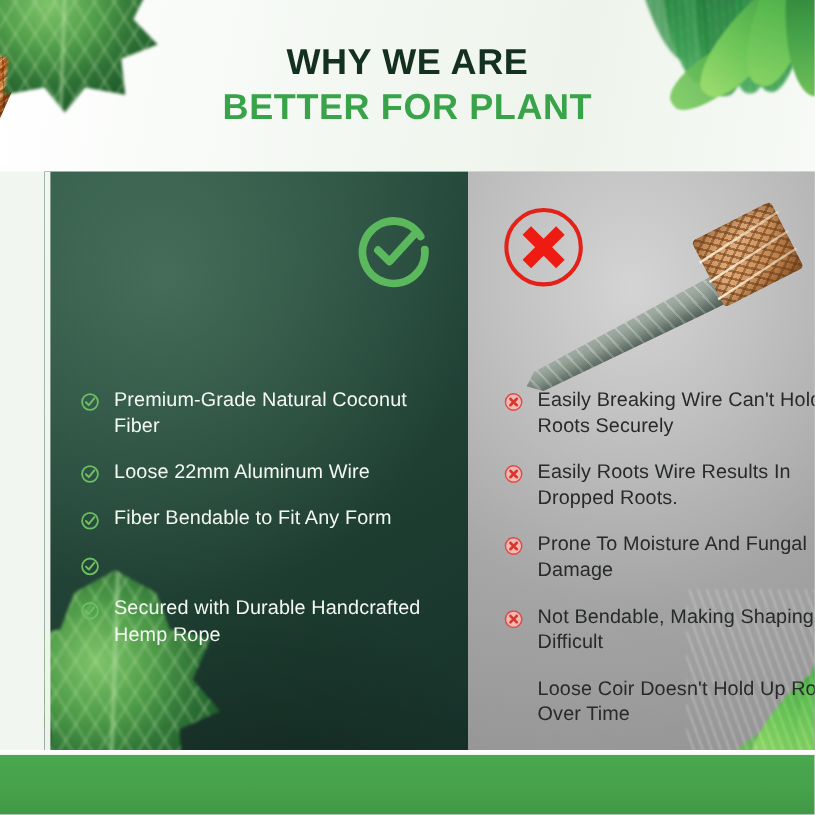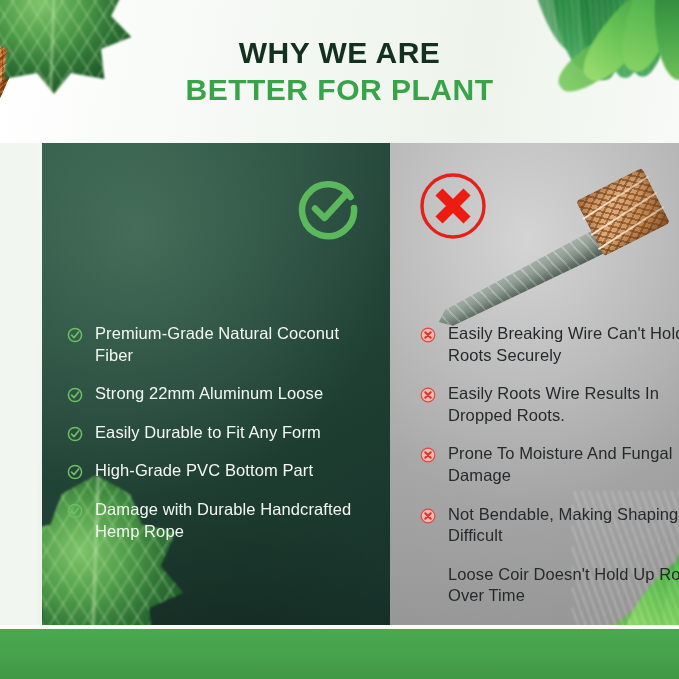--- a/index.html
+++ b/index.html
@@ -279,42 +279,41 @@
             <circle cx="8" cy="8" r="6.6" fill="none" stroke="#6cbf62" stroke-width="1.5"></circle>
             <path d="M4.6 8.2 L7 10.6 L11.6 5" fill="none" stroke="#6cbf62" stroke-width="1.7" stroke-linecap="round" stroke-linejoin="round"></path>
           </svg>
           <div class="item-text">Premium-Grade Natural Coconut Fiber</div>
         </div>
         <div class="item">
           <svg class="bullet" viewBox="0 0 16 16">
             <circle cx="8" cy="8" r="6.6" fill="none" stroke="#6cbf62" stroke-width="1.5"></circle>
             <path d="M4.6 8.2 L7 10.6 L11.6 5" fill="none" stroke="#6cbf62" stroke-width="1.7" stroke-linecap="round" stroke-linejoin="round"></path>
           </svg>
-          <div class="item-text">Strong 22mm Aluminum Loose</div>
-        </div>
-        <div class="item">
-          <svg class="bullet" viewBox="0 0 16 16">
-            <circle cx="8" cy="8" r="6.6" fill="none" stroke="#6cbf62" stroke-width="1.5"></circle>
-            <path d="M4.6 8.2 L7 10.6 L11.6 5" fill="none" stroke="#6cbf62" stroke-width="1.7" stroke-linecap="round" stroke-linejoin="round"></path>
-          </svg>
-          <div class="item-text">Easily Durable to Fit Any Form</div>
-        </div>
-        <div class="item">
-          <svg class="bullet" viewBox="0 0 16 16">
-            <circle cx="8" cy="8" r="6.6" fill="none" stroke="#6cbf62" stroke-width="1.5"></circle>
-            <path d="M4.6 8.2 L7 10.6 L11.6 5" fill="none" stroke="#6cbf62" stroke-width="1.7" stroke-linecap="round" stroke-linejoin="round"></path>
-          </svg>
-          <div class="item-text">High-Grade PVC Bottom Part</div>
-        </div>
-        <div class="item">
-          <svg class="bullet" viewBox="0 0 16 16">
-            <circle cx="8" cy="8" r="6.6" fill="none" stroke="#6cbf62" stroke-width="1.5"></circle>
-            <path d="M4.6 8.2 L7 10.6 L11.6 5" fill="none" stroke="#6cbf62" stroke-width="1.7" stroke-linecap="round" stroke-linejoin="round"></path>
-          </svg>
-          <div class="item-text">Damage with Durable Handcrafted Hemp Rope</div>
+          <div class="item-text">Loose 22mm Aluminum Wire</div>
+        </div>
+        <div class="item">
+          <svg class="bullet" viewBox="0 0 16 16">
+            <circle cx="8" cy="8" r="6.6" fill="none" stroke="#6cbf62" stroke-width="1.5"></circle>
+            <path d="M4.6 8.2 L7 10.6 L11.6 5" fill="none" stroke="#6cbf62" stroke-width="1.7" stroke-linecap="round" stroke-linejoin="round"></path>
+          </svg>
+          <div class="item-text">Fiber Bendable to Fit Any Form</div>
+        </div>
+        <div class="item">
+          <svg class="bullet" viewBox="0 0 16 16">
+            <circle cx="8" cy="8" r="6.6" fill="none" stroke="#6cbf62" stroke-width="1.5"></circle>
+            <path d="M4.6 8.2 L7 10.6 L11.6 5" fill="none" stroke="#6cbf62" stroke-width="1.7" stroke-linecap="round" stroke-linejoin="round"></path>
+          </svg>
+        </div>
+        <div class="item">
+          <svg class="bullet" viewBox="0 0 16 16">
+            <circle cx="8" cy="8" r="6.6" fill="none" stroke="#6cbf62" stroke-width="1.5"></circle>
+            <path d="M4.6 8.2 L7 10.6 L11.6 5" fill="none" stroke="#6cbf62" stroke-width="1.7" stroke-linecap="round" stroke-linejoin="round"></path>
+          </svg>
+          <div class="item-text">Secured with Durable Handcrafted Hemp Rope</div>
         </div>
       </div>
 
       <div class="leaf-bl">
         <div class="leaf-body"></div>
         <div class="leaf-veins"></div>
       </div>
     </div>
 
     <div class="panel panel-bad">

